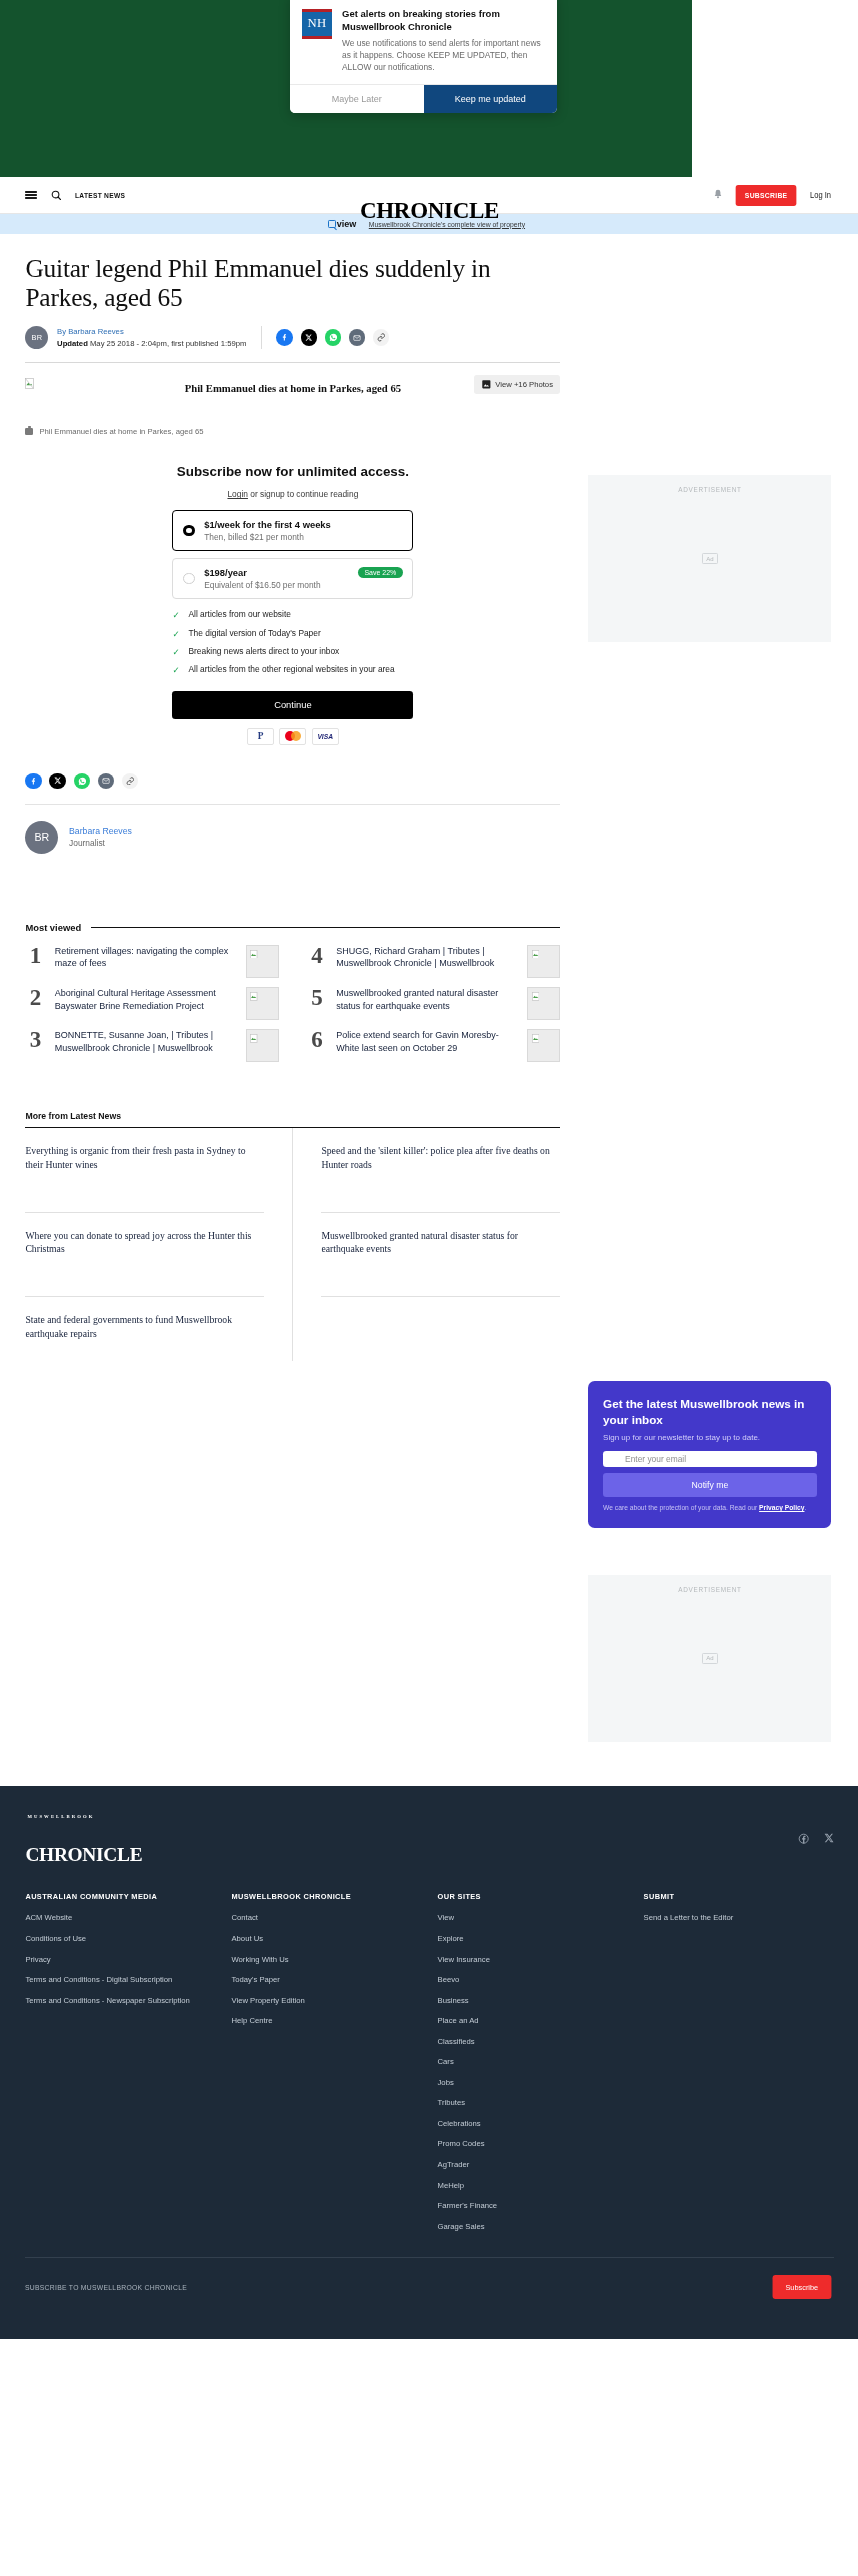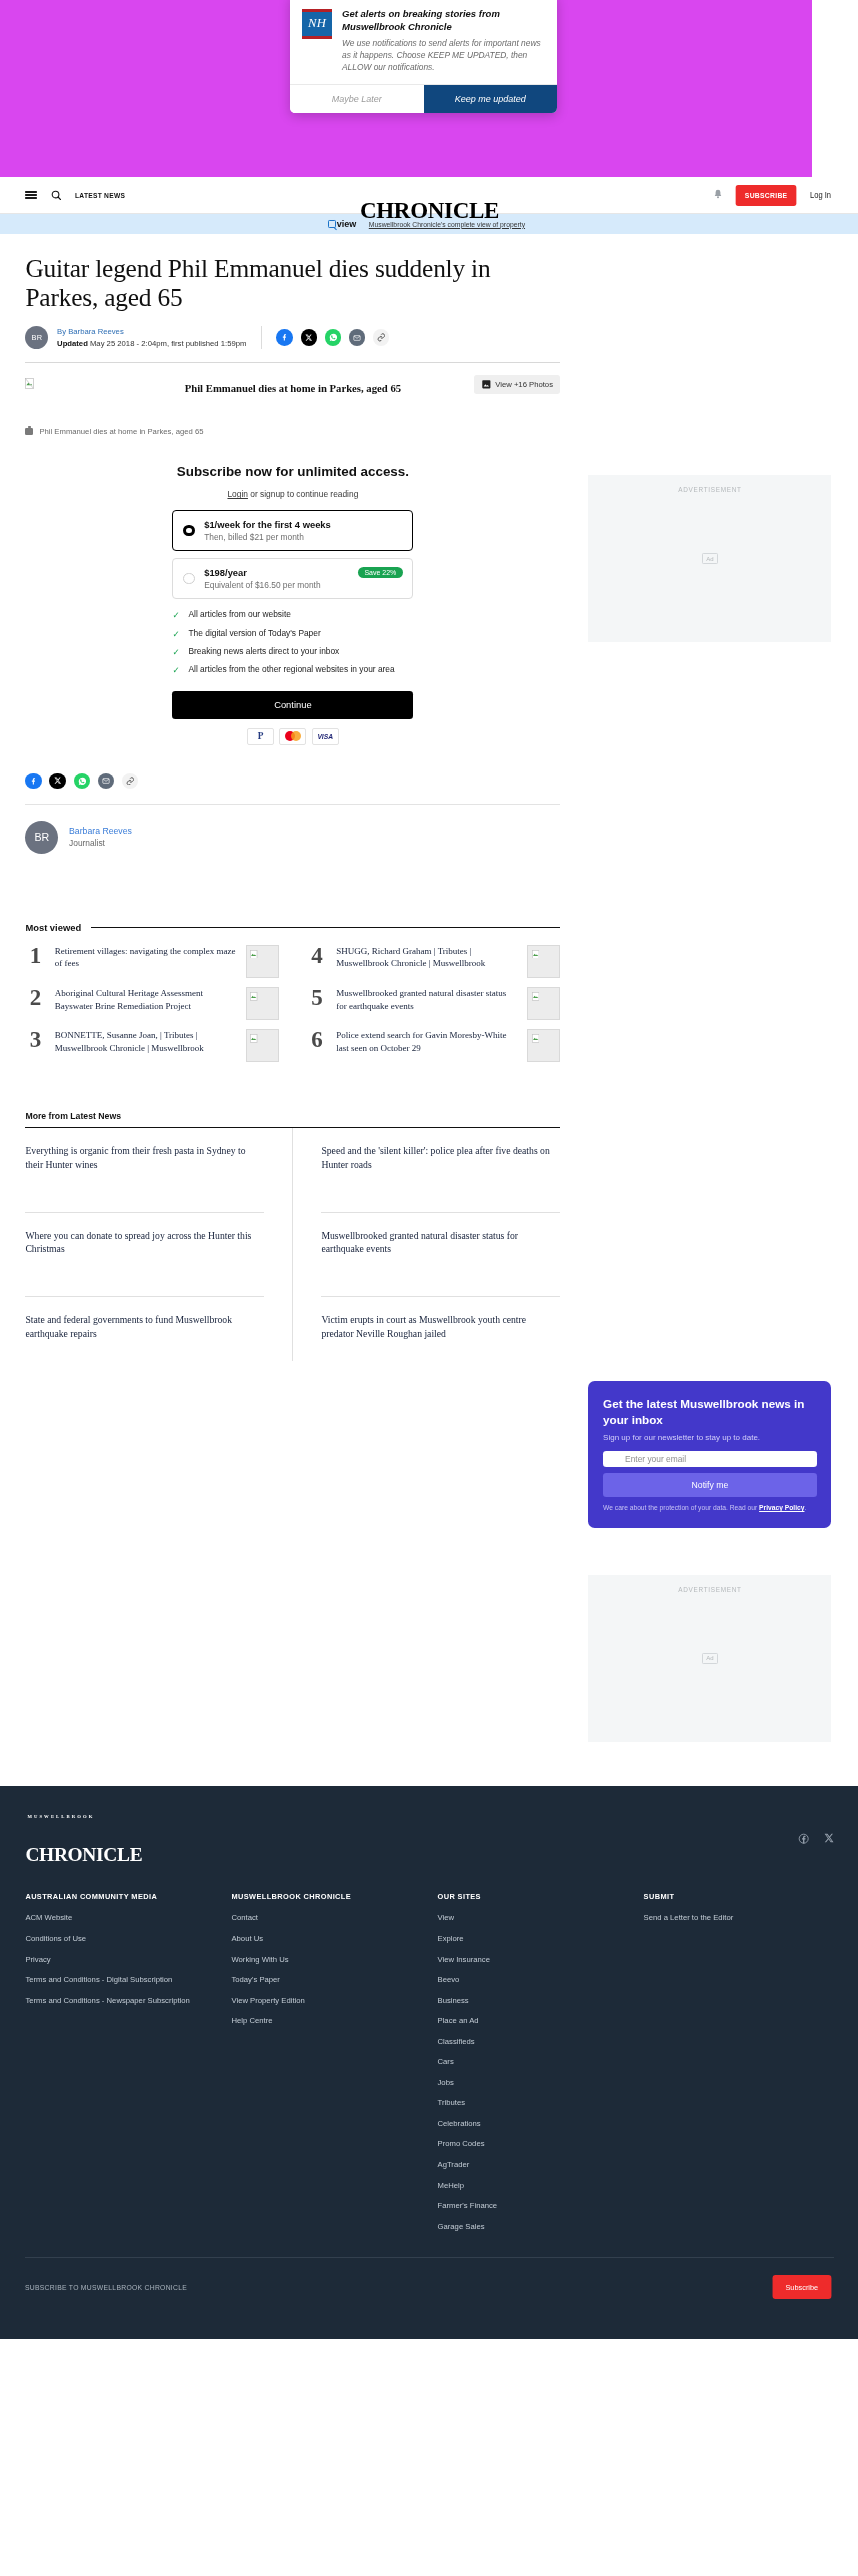--- a/index.html
+++ b/index.html
@@ -8,24 +8,23 @@
     background: #ffffff;
     font-family: "Liberation Sans", sans-serif;
     -webkit-font-smoothing: antialiased;
   }
   body { position: relative; width: 859px; min-height: 2576px; }
 
   a { text-decoration: none; color: inherit; }
 
   
   .notif-overlay {
-    position: absolute; top: 0; left: 0; width: 812px; height: 177px;
-    background: #d946ef;
+    position: absolute; top: 0; left: 0; width: 692px; height: 177px;
+    background: #14532d;
     z-index: 60;
-    font-style: italic;
   }
   .notif-card {
     position: absolute; left: 290px; top: -5.3px;
     width: 267px;
     background: #fff;
     border-radius: 5.3px;
     box-shadow: 0 2.7px 12px rgba(0,0,0,.22);
     overflow: hidden;
   }
   .notif-body { display: flex; padding: 12px 13.4px 10.7px 12px; gap: 10px; }
@@ -289,21 +288,21 @@
   .section-line { flex: 1; height: 0.7px; background: #111; }
   .mv-grid { display: flex; gap: 28px; }
   .mv-col { flex: 1; }
   .mv-item { display: flex; gap: 9.4px; align-items: flex-start; margin-bottom: 9.4px; }
   .mv-rank {
     font-family: "Liberation Serif", serif;
     font-size: 23px; font-weight: bold; color: #4a4a4a;
     line-height: .95; width: 20px; flex: 0 0 20px; text-align: center;
   }
   .mv-title {
-    font-family: Liberation Serif, serif;
+    font-family: Liberation Sans, sans-serif;
     font-size: 9px; color: #16213a; line-height: 1.4; flex: 1;
     cursor: pointer;
   }
   .mv-thumb {
     width: 33px; height: 33px; background: #ececec;
     border: 0.7px solid #d9d9d9; flex: 0 0 33px; position: relative;
   }
   .brokenimg {
     position: absolute; left: 3.3px; top: 2.7px; width: 7.4px; height: 8.7px;
   }
@@ -696,21 +695,20 @@
       <div class="more-rule-top"></div>
       <div class="more-grid">
         <div class="more-col">
           <div class="more-item">Everything is organic from their fresh pasta in Sydney to their Hunter wines</div>
           <div class="more-item">Where you can donate to spread joy across the Hunter this Christmas</div>
           <div class="more-item last">State and federal governments to fund Muswellbrook earthquake repairs</div>
         </div>
         <div class="more-col">
           <div class="more-item">Speed and the 'silent killer': police plea after five deaths on Hunter roads</div>
           <div class="more-item">Muswellbrooked granted natural disaster status for earthquake events</div>
-          <div class="more-item last">Victim erupts in court as Muswellbrook youth centre predator Neville Roughan jailed</div>
         </div>
       </div>
     </div>
 
     <div class="col-side">
       <div class="ad-box tall" style="margin-top:221px;height:167px;">
         <div class="ad-label">ADVERTISEMENT</div>
         <div class="ad-chip">Ad</div>
       </div>
 

